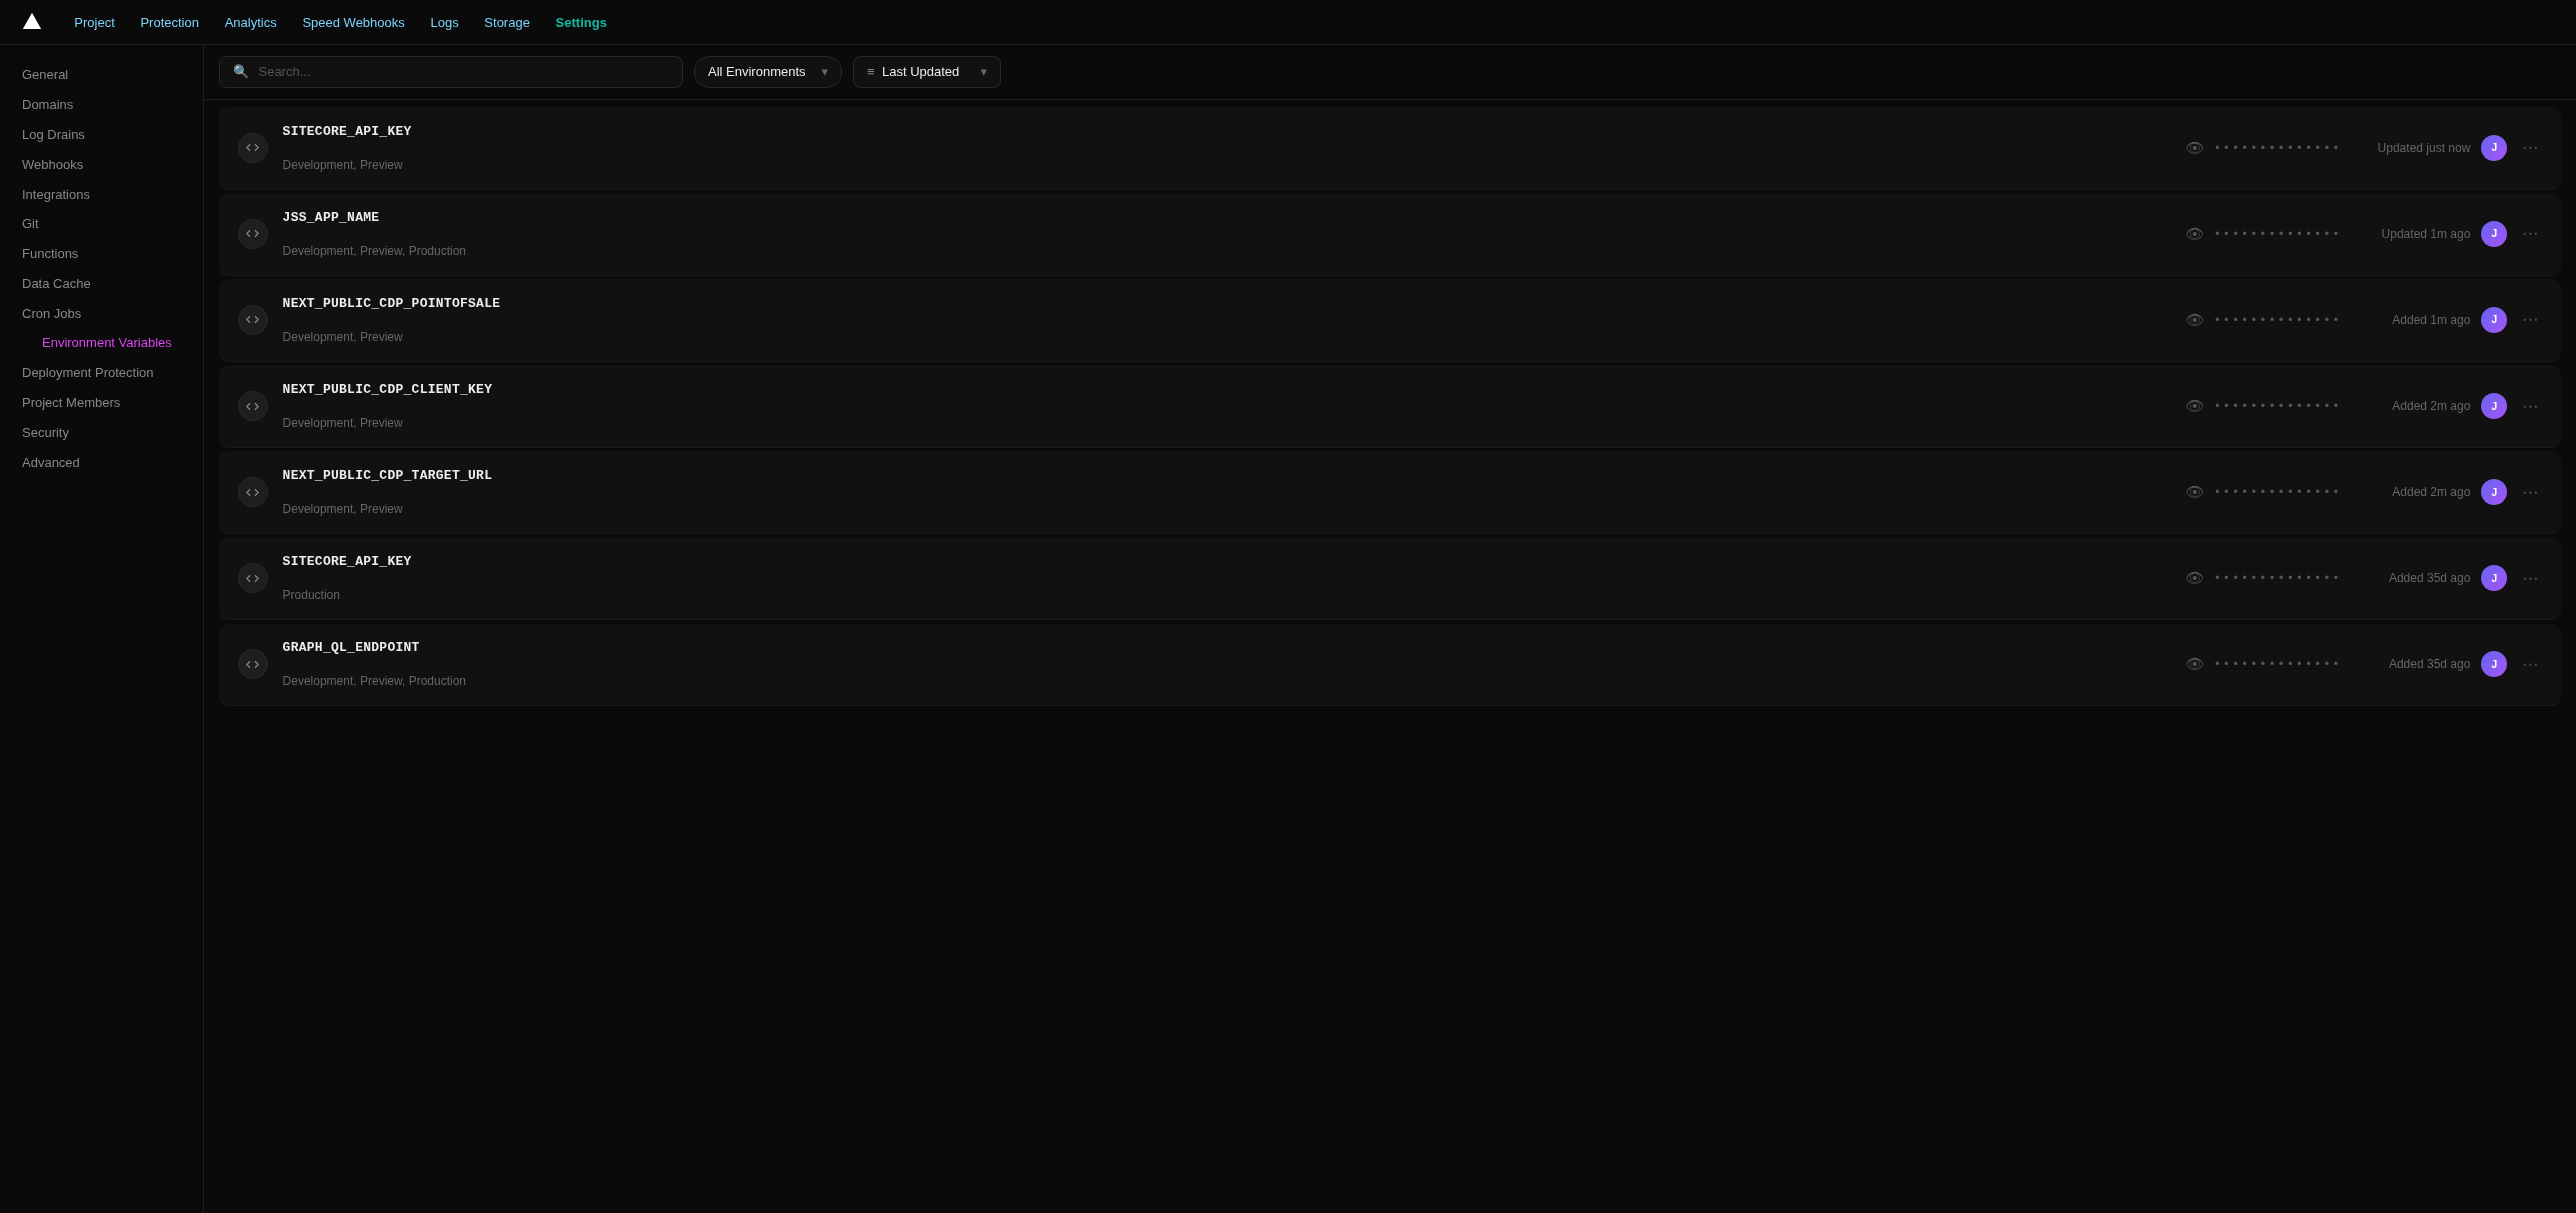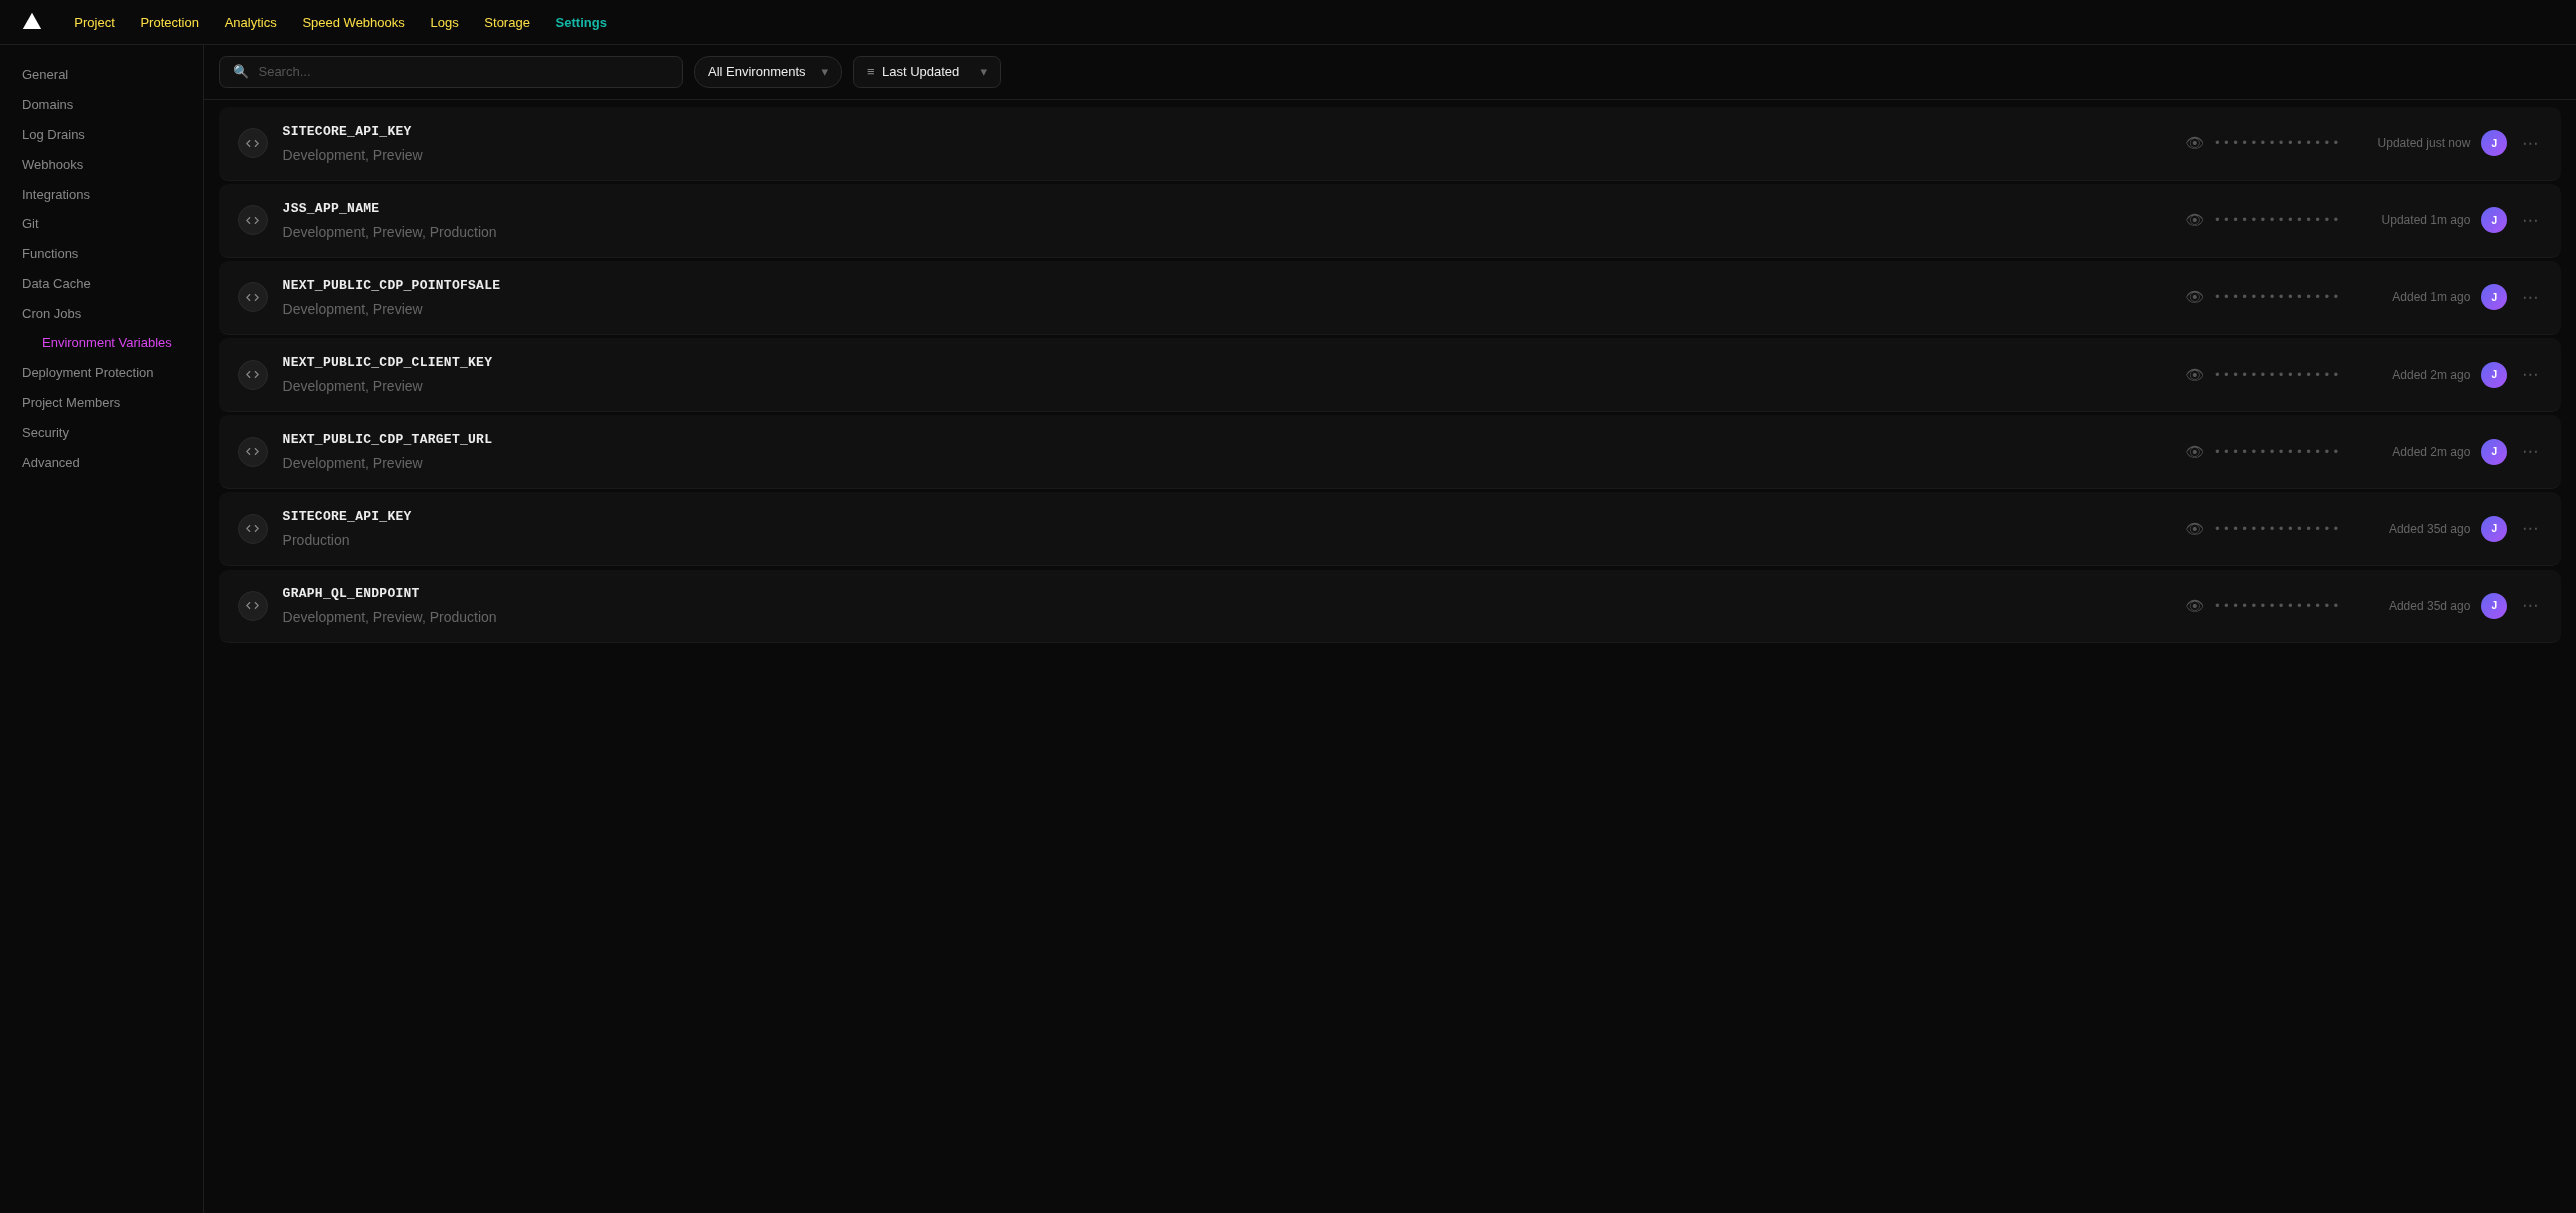--- a/index.html
+++ b/index.html
@@ -23,21 +23,21 @@
     }
     .topnav-logo {
       width: 26px;
       height: 26px;
       margin-right: 15px;
       display: flex; align-items: center; justify-content: center;
     }
     .topnav-logo svg { width: 22px; height: 22px; fill: white; }
     .topnav-item {
       padding: 5.6px 11px;
-      color: #fde047;
+      color: #7dd3fc;
       cursor: pointer;
       border-radius: 5.6px;
       font-size: 13px;
       transition: color 0.15s;
     }
     .topnav-item.active {
       color: #14b8a6;
       font-weight: 700;
     }
 
@@ -173,23 +173,23 @@
       flex: 1;
     }
     .env-name {
       font-size: 13px;
       font-weight: 600;
       color: #ededed;
       font-family: 'Courier New', monospace;
       letter-spacing: 0.02em;
     }
     .env-tags {
-      font-size: 14px;
+      font-size: 12px;
       color: #666;
-      margin-top: 8px;
+      margin-top: 19px;
     }
 
     .env-value {
       display: flex;
       align-items: center;
       gap: 9.3px;
       flex-shrink: 0;
     }
     .eye-icon { color: #555; cursor: pointer; font-size: 15px; }
     .dots-value {

